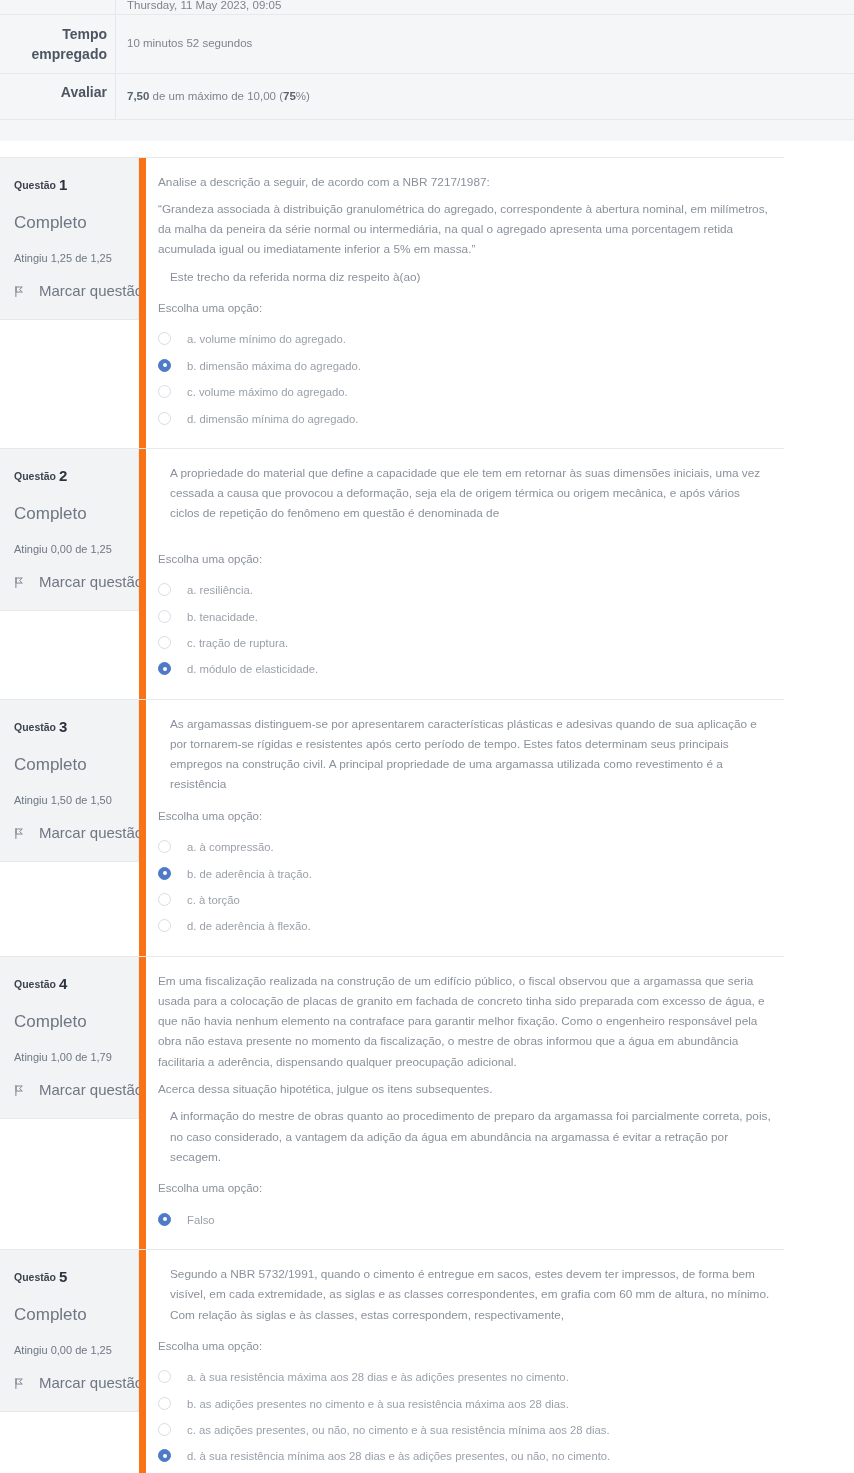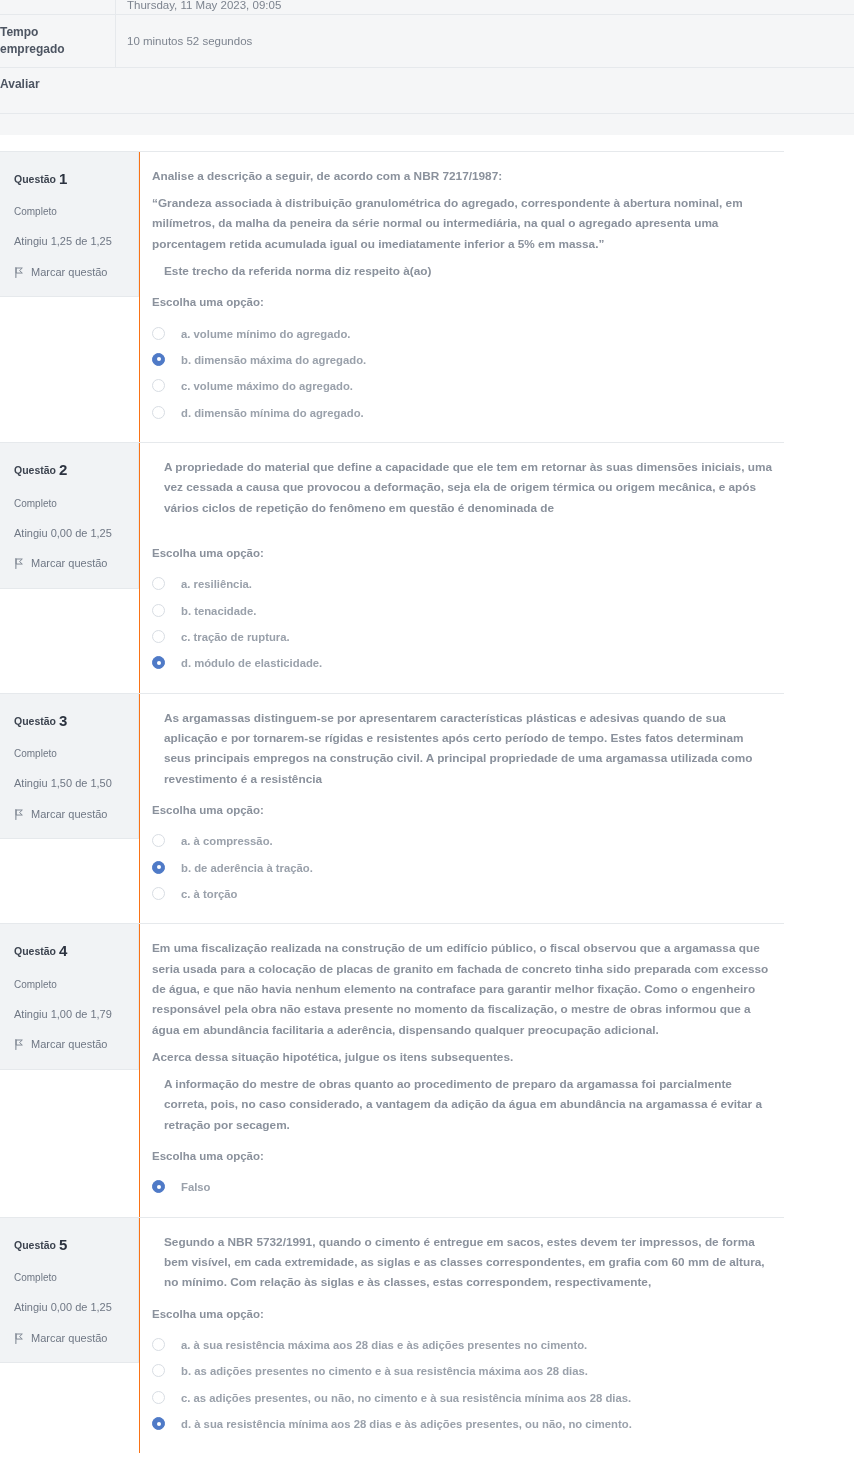--- a/index.html
+++ b/index.html
@@ -28,24 +28,24 @@
   .summary-row {
     display: flex;
     width: 854px;
     align-items: stretch;
     border-top: 1px solid #e6e9ec;
   }
   .summary-row.first { border-top: none; }
   .summary-label {
     width: 115px;
     flex: 0 0 115px;
-    text-align: left;
+    text-align: right;
     padding: 8px 8px 8px 0;
     font-weight: bold;
-    font-size: 12px;
+    font-size: 14px;
     color: #4d5562;
     line-height: 1.45;
   }
   .summary-value {
     flex: 1 1 auto;
     padding: 8px 10px 8px 11px;
     font-size: 11.5px;
     color: #7d848f;
     line-height: 1.45;
     display: flex;
@@ -91,38 +91,37 @@
   .q-info-row { line-height: 1.5; margin-bottom: 14px; font-size: 11px; white-space: nowrap; }
   .q-info-row:last-child { margin-bottom: 0; }
   .q-number { font-size: 10.5px; color: #3d4450; font-weight: bold; }
   .q-number .num {
     font-size: 15px;
     font-weight: bold;
     color: #2c3340;
     margin-left: 3px;
     vertical-align: -1px;
   }
-  .q-state { color: #6f7784; font-size: 10px; }
+  .q-state { color: #6f7784; font-size: 17px; }
   .q-grade { color: #6f7784; font-size: 11px; }
   .q-flag {
     display: flex;
     align-items: center;
-    gap: 7px;
+    gap: 15px;
     color: #6f7784;
-    font-size: 11px;
+    font-size: 15px;
     cursor: pointer;
   }
   .flag-icon { width: 10px; height: 11px; flex: 0 0 10px; display: block; }
 
   .q-content {
     flex: 1 1 auto;
-    border-left: 1px solid #f97316;
+    border-left: 7px solid #f97316;
     padding: 14px 12px 16px 12px;
     min-width: 0;
-    font-weight: bold;
   }
   .q-text p {
     font-size: 11.8px;
     line-height: 1.72;
     color: #8a919c;
     margin-bottom: 7px;
   }
   .q-text p:last-child { margin-bottom: 0; margin-left: 12px; }
 
   .answer-prompt {
@@ -186,20 +185,23 @@
   <div class="summary-row tempo">
     <div class="summary-label">
       <div>Tempo</div>
       <div>empregado</div>
     </div>
     <div class="summary-value">10 minutos 52 segundos</div>
   </div>
 
   <div class="summary-row avaliar">
     <div class="summary-label">Avaliar</div>
+    <div class="summary-value">
+      <span><b>7,50</b><span> de um máximo de 10,00 (</span><b>75</b><span>%)</span></span>
+    </div>
   </div>
 
   <div class="summary-tail"></div>
 </div>
 
 <div class="gap-white"></div>
 
 <div id="questions-root">
   <div class="question">
     <div class="q-info">
@@ -311,20 +313,24 @@
             <span class="option-label">a. à compressão.</span>
           </li>
           <li class="option">
             <span class="radio checked"></span>
             <span class="option-label">b. de aderência à tração.</span>
           </li>
           <li class="option">
             <span class="radio"></span>
             <span class="option-label">c. à torção</span>
           </li>
+          <li class="option">
+            <span class="radio"></span>
+            <span class="option-label">d. de aderência à flexão.</span>
+          </li>
         </ul>
     </div>
   </div>
 
   <div class="question">
     <div class="q-info">
       <div class="q-info-row q-number">
         <span class="word">Questão</span><span class="num">4</span>
       </div>
       <div class="q-info-row q-state">Completo</div>

